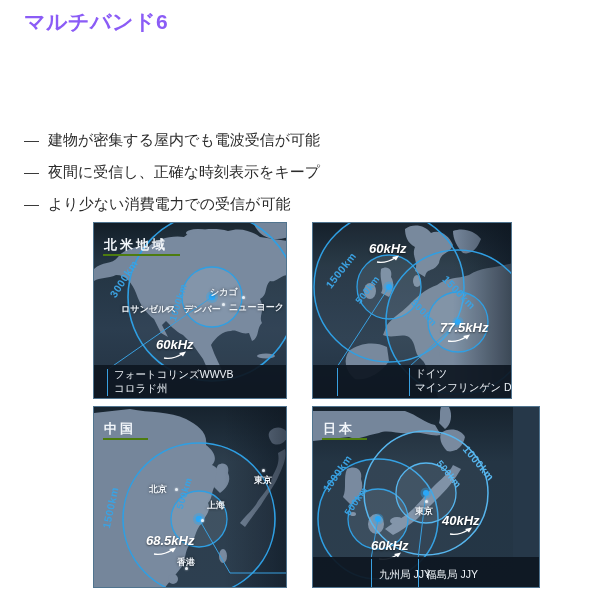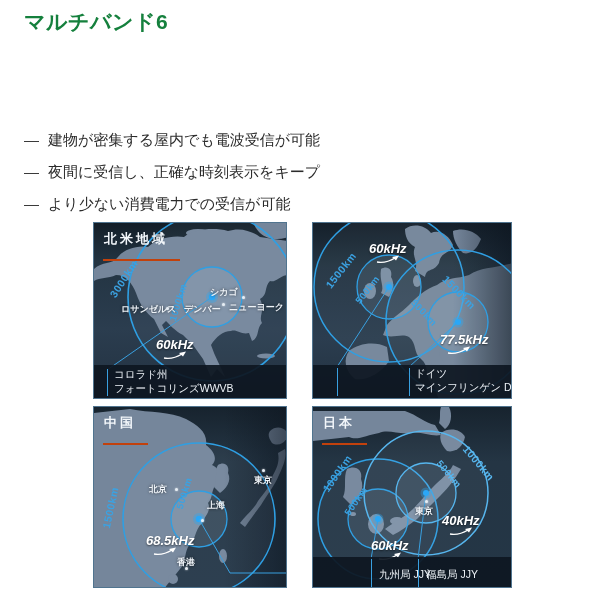--- a/index.html
+++ b/index.html
@@ -1,26 +1,26 @@
 <!DOCTYPE html>
 <html><head>
 <meta charset="utf-8">
 <style>
   html,body{margin:0;padding:0;background:#fff;}
   .screen{position:relative;width:600px;height:600px;background:#ffffff;
           font-family:"Liberation Sans","DejaVu Sans",sans-serif;overflow:hidden;}
-  .title{position:absolute;left:24px;top:8px;margin:0;font-size:21px;font-weight:700;color:#15803d;letter-spacing:.5px;}
+  .title{position:absolute;left:24px;top:8px;margin:0;font-size:21px;font-weight:700;color:#8b5cf6;letter-spacing:.5px;}
   .intro{position:absolute;left:24px;top:54px;font-size:15px;color:#2b2b2b;line-height:26px;}
   .bullets{position:absolute;left:24px;top:124px;font-size:15px;color:#2b2b2b;line-height:32px;}
   .bullet{display:flex;gap:9px;}
   .dash{color:#3a3a3a;}
   .panel{position:absolute;overflow:hidden;border:1px solid #50748f;box-sizing:border-box;background:#263849;}
   .panel svg.map{position:absolute;left:0;top:0;display:block;}
-  .hdr{position:absolute;left:9px;top:7px;color:#f2f6fa;font-size:13px;font-weight:700;letter-spacing:3px;
-       padding:0 12px 11px 1px;border-bottom:2px solid #c2410c;white-space:nowrap;}
+  .hdr{position:absolute;left:9px;top:13px;color:#f2f6fa;font-size:13px;font-weight:700;letter-spacing:3px;
+       padding:0 12px 0 1px;border-bottom:2px solid #4d7c0f;white-space:nowrap;}
   .range{position:absolute;color:#3ba2e2;font-size:10.5px;font-weight:700;letter-spacing:.6px;
          white-space:nowrap;transform-origin:0 0;}
   .city{position:absolute;color:#eef3f8;font-size:9px;font-weight:600;white-space:nowrap;text-shadow:0 0 3px rgba(0,0,0,.65);text-align:center;}
   .cdot{position:absolute;width:3px;height:3px;border-radius:50%;background:#e6edf4;box-shadow:0 0 2px rgba(255,255,255,.8);}
   .freq{position:absolute;color:#fff;font-size:13px;font-weight:700;font-style:italic;line-height:11px;
         text-shadow:0 1px 2px rgba(0,0,0,.55);}
   .freq .arr{display:block;margin:1px 0 0 7px;}
   .footer{position:absolute;left:0;right:0;background:rgba(14,23,33,.93);}
   .vline{position:absolute;width:1px;background:#39a0e0;}
   .slabel{position:absolute;color:#eef3f8;font-size:10.5px;line-height:13.5px;white-space:nowrap;}
@@ -92,22 +92,22 @@
     <div class="freq" style="left:62px;top:116px">
       <span>60kHz</span>
       <svg class="arr" width="24" height="8" viewBox="0 0 24 8">
         <path d="M1 7 Q10 8.5 19 3" fill="none" stroke="#fff" stroke-width="1.3"></path>
           <path d="M23 0.5 L16 2 L20 5.5 Z" fill="#fff"></path>
       </svg>
     </div>
     <div class="footer" style="top:142px;height:35px"></div>
     <div class="vline" style="left:13px;top:146px;height:27px"></div>
     <div class="slabel" style="left:20px;top:145px">
+      <div>フォートコリンズWWVB</div>
       <div>コロラド州</div>
-      <div>フォートコリンズWWVB</div>
     </div>
   </div>
 
   <div class="panel" style="left:312px;top:222px;width:200px;height:177px">
     <svg class="map" width="200" height="177" viewBox="0 0 200 177">
       <defs>
         <linearGradient id="euBg" x1="0" y1="0" x2="0" y2="1">
           <stop offset="0" stop-color="#15202b"></stop>
             <stop offset="0.25" stop-color="#243442"></stop>
           <stop offset="0.65" stop-color="#2b3d4f"></stop>
@@ -146,21 +146,21 @@
     <div class="range" style="left:40px;top:76px;transform:rotate(-52deg);font-size:9.5px">500km</div>
     <div class="range" style="left:136px;top:50px;transform:rotate(46deg)">1500km</div>
     <div class="range" style="left:104px;top:74px;transform:rotate(46deg);font-size:9.5px">500km</div>
     <div class="freq" style="left:56px;top:20px">
       <span>60kHz</span>
       <svg class="arr" width="24" height="8" viewBox="0 0 24 8">
         <path d="M1 7 Q10 8.5 19 3" fill="none" stroke="#fff" stroke-width="1.3"></path>
           <path d="M23 0.5 L16 2 L20 5.5 Z" fill="#fff"></path>
       </svg>
     </div>
-    <div class="freq" style="left:127px;top:111px">
+    <div class="freq" style="left:127px;top:99px">
       <span>77.5kHz</span>
       <svg class="arr" width="24" height="8" viewBox="0 0 24 8">
         <path d="M1 7 Q10 8.5 19 3" fill="none" stroke="#fff" stroke-width="1.3"></path>
           <path d="M23 0.5 L16 2 L20 5.5 Z" fill="#fff"></path>
       </svg>
     </div>
     <div class="footer" style="top:142px;height:35px"></div>
     <div class="vline" style="left:24px;top:145px;height:28px"></div>
     <div class="vline" style="left:96px;top:145px;height:28px"></div>
     <div class="slabel" style="left:102px;top:144px">
@@ -214,21 +214,21 @@
     <div class="cdot" style="left:91px;top:160px"></div>
     <div class="freq" style="left:52px;top:128px">
       <span>68.5kHz</span>
       <svg class="arr" width="24" height="8" viewBox="0 0 24 8">
         <path d="M1 7 Q10 8.5 19 3" fill="none" stroke="#fff" stroke-width="1.3"></path>
           <path d="M23 0.5 L16 2 L20 5.5 Z" fill="#fff"></path>
       </svg>
     </div>
   </div>
 
-  <div class="panel" style="left:312px;top:406px;width:200px;height:182px">
+  <div class="panel" style="left:312px;top:406px;width:228px;height:182px">
     <svg class="map" width="200" height="182" viewBox="0 0 200 182">
       <defs>
         <linearGradient id="jpBg" x1="0" y1="0" x2="0" y2="1">
           <stop offset="0" stop-color="#17232e"></stop>
             <stop offset="0.3" stop-color="#243544"></stop>
             <stop offset="1" stop-color="#243646"></stop>
         </linearGradient>
       </defs>
       <rect width="200" height="182" fill="url(#jpBg)"></rect>
       <g fill="#75869b">

